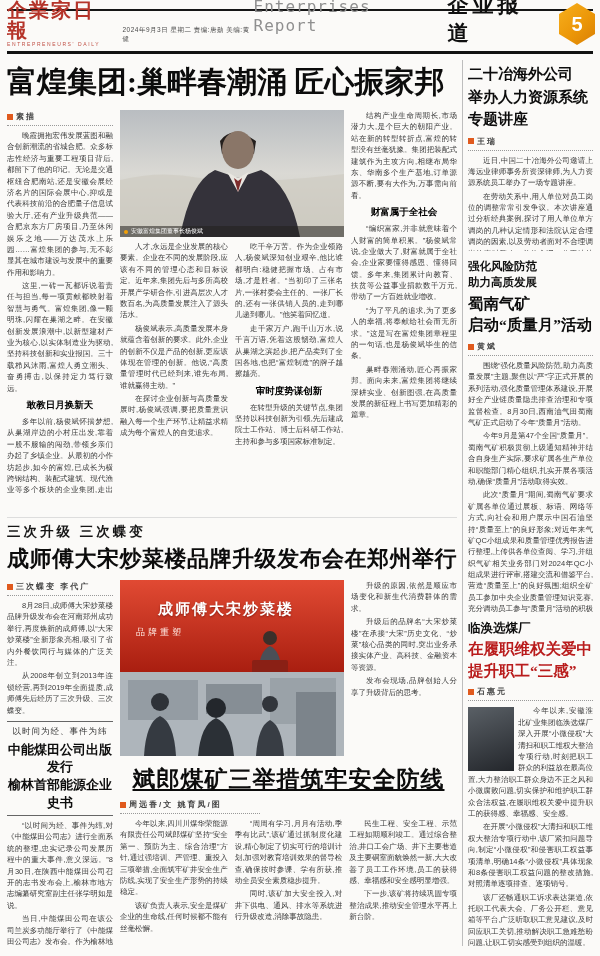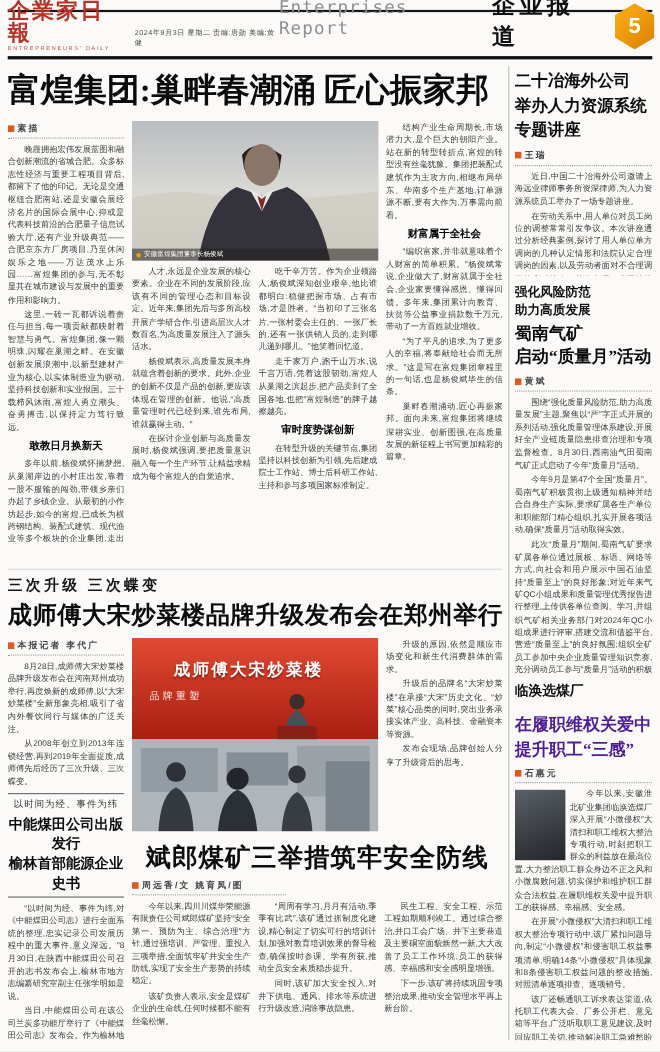--- a/index.html
+++ b/index.html
@@ -69,36 +69,36 @@
   .p2-sub { position:absolute; top:46px; left:16px; color:#ffe9e2; font-size:9px; letter-spacing:3px; }
 
   .c-box { margin-top:5px; border-top:1.5px solid #666; padding-top:4px; }
   .c-kicker { font-size:8.5px; color:#333; text-align:center; letter-spacing:1px; }
   .c-title { font-family:"Liberation Serif","DejaVu Serif",serif; font-size:13px; font-weight:900;
              color:#0d0d0d; text-align:center; line-height:1.35; margin:3px 0 0; white-space:pre-line;
              border-bottom:1.5px solid #666; padding-bottom:4px; margin-bottom:4px; }
 
   .d-art { margin-top:8px; }
   .d-title { font-family:"Liberation Serif","DejaVu Serif",serif; font-size:23px; font-weight:900;
-             text-align:center; color:#0c0c0c; letter-spacing:1px; white-space:nowrap; }
+             text-align:center; color:#0c0c0c; letter-spacing:1px; white-space:nowrap;text-decoration:underline; }
   .d-byline { width:140px; margin-top:3px; }
   .d-cols { display:flex; gap:7px; margin-top:3px; height:138px; overflow:hidden; }
   .d-col { flex:1; overflow:hidden; }
 
   .r-title1 { font-family:"Liberation Serif","DejaVu Serif",serif; font-size:15px; font-weight:900;
               color:#0c0c0c; line-height:1.5; white-space:pre-line; margin:3px 0 4px; }
   .r-body { overflow:hidden; }
   .r1-body { max-height:96px; }
   .r2-kicker { font-size:11.5px; font-weight:800; color:#111; line-height:1.4; white-space:pre-line; margin-top:7px; }
   .r2-title { font-family:"Liberation Serif","DejaVu Serif",serif; font-size:15.5px; font-weight:900;
               color:#0c0c0c; line-height:1.4; white-space:pre-line; margin:3px 0 4px; }
   .r2-body { max-height:252px; }
   .r3-t1 { font-size:12.5px; font-weight:800; color:#0d0d0d; margin-top:8px; }
   .r3-t2 { font-family:"Liberation Serif","DejaVu Serif",serif; font-size:15.5px; font-weight:900;
-           color:#4c1d95; line-height:1.4; white-space:pre-line; margin:12px 0 4px; }
+           color:#b91c1c; line-height:1.4; white-space:pre-line; margin:1px 0 4px; }
   .r3-body { max-height:256px; }
   .r3-photo { float:left; width:46px; height:64px; margin:2px 4px 2px 0;
               background:linear-gradient(160deg,#5a6066,#23262b); }
 </style>
 </head>
 <body>
 
 <div class="page">
 
   <div class="toprule"></div>
@@ -185,21 +185,21 @@
       </div>
 
       <div class="b-art">
         <div class="b-kicker">三次升级  三次蝶变</div>
         <div class="b-title">成师傅大宋炒菜楼品牌升级发布会在郑州举行</div>
         <div class="b-row">
 
           <div class="b-c1">
             <div class="tagrow">
               <span class="sq"></span>
-              <b>本报记者 李代广</b>
+              <b>三次蝶变 李代广</b>
             </div>
             <div>
                 <p class="para">8月28日,成师傅大宋炒菜楼品牌升级发布会在河南郑州成功举行,再度焕新的成师傅,以“大宋炒菜楼”全新形象亮相,吸引了省内外餐饮同行与媒体的广泛关注。</p>
                 <p class="para">从2008年创立到2013年连锁经营,再到2019年全面提质,成师傅先后经历了三次升级、三次蝶变。</p>
               </div>
 
             <div class="c-box">
               <div class="c-kicker">以时间为经、事件为纬</div>
               <div class="c-title">中能煤田公司出版发行
 榆林首部能源企业史书</div>

